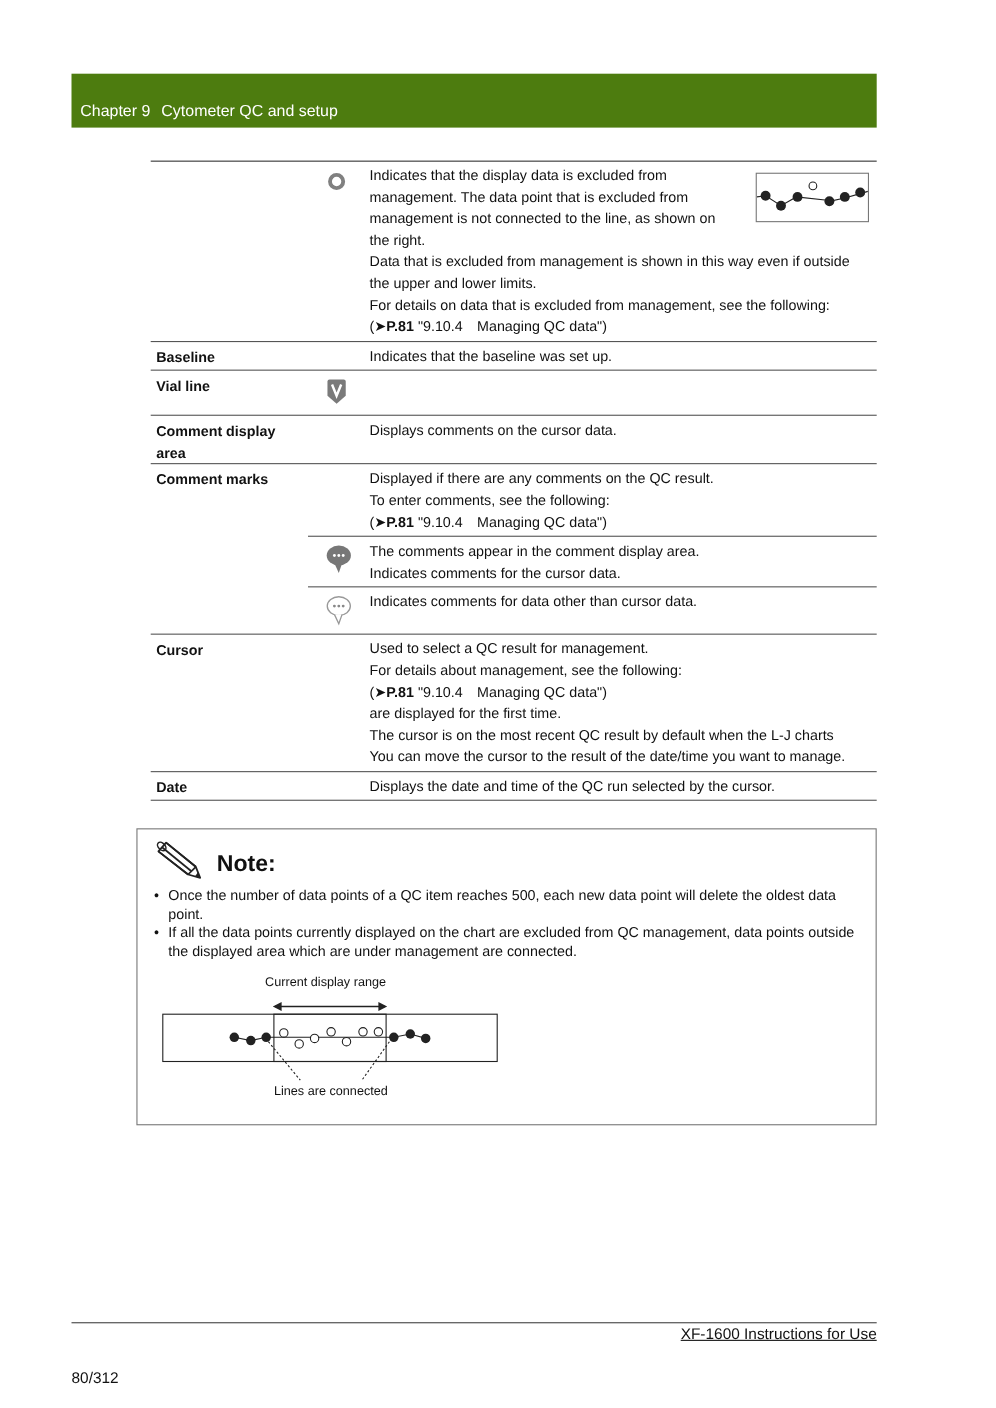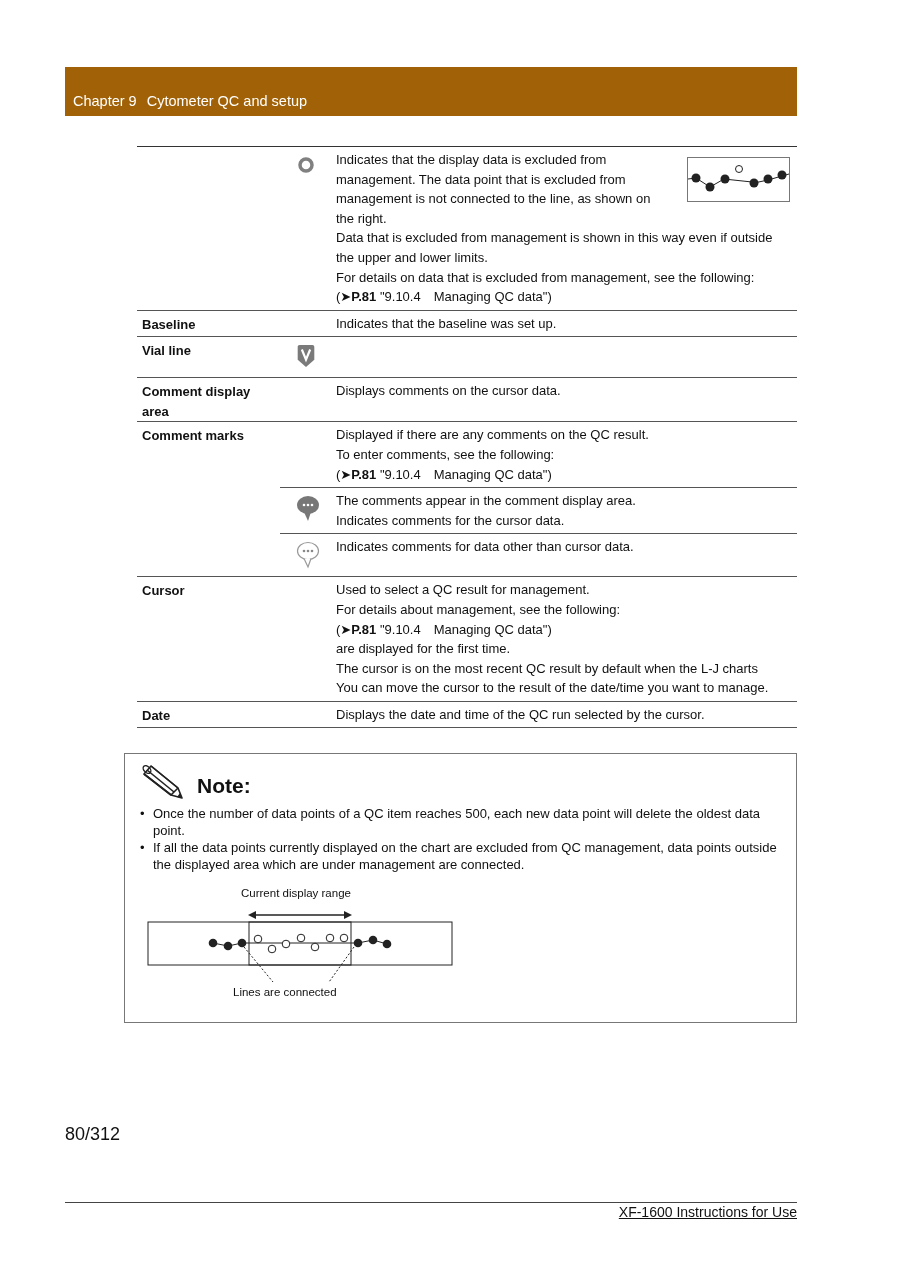--- a/index.html
+++ b/index.html
@@ -1,17 +1,17 @@
 <!DOCTYPE html>
 <html><head>
 <meta charset="utf-8">
 <style>
   html, body { margin:0; padding:0; background:#fff; }
   body { width:905px; height:1280px; position:relative; font-family:"Liberation Sans", sans-serif; color:#111; overflow:hidden; }
-  .header-bar { position:absolute; left:65px; top:67px; width:732px; height:49px; background:#a16207; }
+  .header-bar { position:absolute; left:65px; top:67px; width:732px; height:49px; background:#4d7c0f; }
   .header-bar .title { position:absolute; left:8px; top:26px; color:#fff; font-size:14.5px; }
   .header-bar .title span.sp { display:inline-block; width:10px; }
 
   .tbl { position:absolute; left:137px; top:146px; width:660px; border-top:1.5px solid #333; }
   .row { position:relative; border-bottom:1px solid #555; }
   .row .label { position:absolute; left:5px; top:4px; font-weight:bold; font-size:13px; line-height:19.5px; width:130px; }
   .row .icon { position:absolute; left:159px; top:6px; width:20px; height:24px; }
   .row .desc { margin-left:199px; padding-top:3px; padding-bottom:3px; font-size:13px; line-height:19.6px; }
   .subrow { position:relative; margin-left:143px; border-top:1px solid #555; }
   .subrow .icon { position:absolute; left:16px; top:6px; width:24px; height:30px; }
@@ -21,23 +21,23 @@
   .inset { position:absolute; right:7px; top:10px; width:101px; height:43px; border:1px solid #777; }
 
   .note { position:absolute; left:124px; top:753px; width:673px; height:270px; border:1px solid #777; box-sizing:border-box; }
   .note .note-title { position:absolute; left:72px; top:20px; font-size:21px; font-weight:bold; }
   .note .pencil { position:absolute; left:15px; top:8px; width:46px; height:40px; }
   .note ul { position:absolute; left:15px; top:52px; margin:0; padding:0; list-style:none; width:640px; font-size:13px; line-height:16.5px; }
   .note li { position:relative; padding-left:13px; margin-bottom:1px; }
   .note li .bul { position:absolute; left:0; top:0; }
   .note .diagram { position:absolute; left:22px; top:130px; width:310px; height:120px; }
   .note .cap-top { position:absolute; left:116px; top:133px; font-size:11.5px; }
-  .note .cap-bot { position:absolute; left:108px; top:232px; font-size:11.5px; }
-
-  .footer-page { position:absolute; left:65px; top:1124px; font-size:18px; }
+  .note .cap-bot { position:absolute; left:124px; top:232px; font-size:11.5px; }
+
+  .footer-page { position:absolute; left:65px; top:1244px; font-size:14px; }
   .footer-line { position:absolute; left:65px; top:1202px; width:732px; height:1px; background:#444; }
   .footer-title { position:absolute; right:108px; top:1204px; font-size:14px;text-decoration:underline; }
 </style>
 </head>
 <body>
 
 <div class="header-bar">
   <div class="title">
     <span>Chapter 9</span><span class="sp"></span><span>Cytometer QC and setup</span>
   </div>

